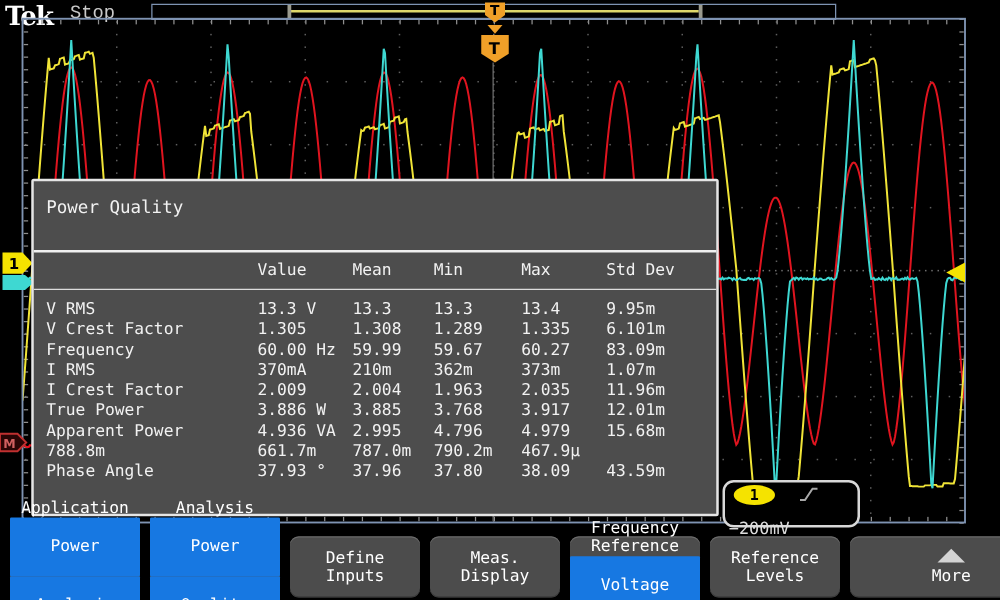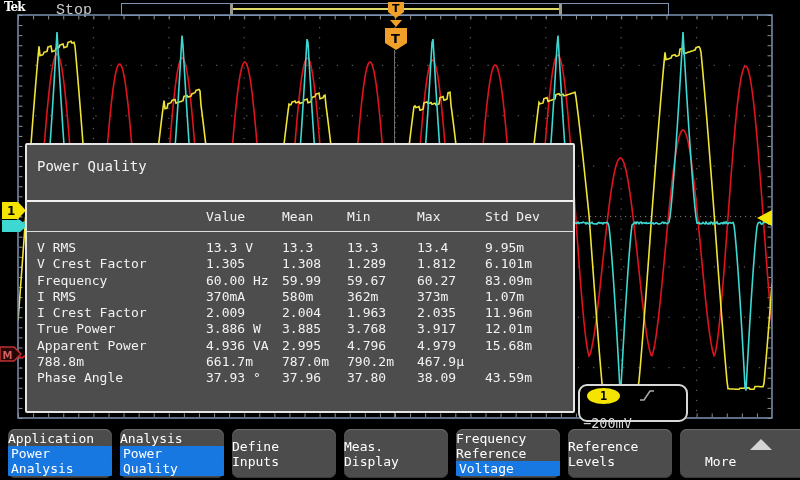--- a/index.html
+++ b/index.html
@@ -1,19 +1,19 @@
 <!DOCTYPE html>
 <html><head>
 <meta charset="utf-8">
 <style>
   html,body{margin:0;padding:0;width:800px;height:480px;background:#000;overflow:hidden;
     font-family:"DejaVu Sans Mono",monospace;position:relative}
   
   #logo{position:absolute;left:4px;top:0px;font-family:"DejaVu Serif",serif;font-weight:bold;
-    font-size:12px;color:#fff;letter-spacing:-1px}
+    font-size:21px;color:#fff;letter-spacing:-1px}
   #status{position:absolute;left:56px;top:2px;font-family:Liberation Mono, monospace;
     font-size:15px;color:#c9c9c9}
   
   #acqbar{position:absolute;left:121px;top:3px;width:548px;height:13px;
     border:1px solid #7e93b2;background:#000;box-sizing:border-box}
   #acqwin{position:absolute;left:110px;top:4px;width:327px;height:2px;background:#ded76a}
   .acqtick{position:absolute;top:0;width:3px;height:11px;background:#9a9a8e}
   
   #scope{position:absolute;left:0;top:0;z-index:1}
   
@@ -30,24 +30,24 @@
   #trg{position:absolute;left:578px;top:384px;width:106px;height:34px;background:#000;
     border:2px solid #d8d8d8;border-radius:9px;z-index:4}
   #trg-badge{position:absolute;left:7px;top:2px;width:33px;height:16px;background:#f5e300;
     border-radius:50%;color:#000;font-weight:bold;font-size:12px;text-align:center;line-height:16px}
   #trg-slope{position:absolute;left:58px;top:2px}
   #trg-level{position:absolute;left:3px;top:29px;font-size:13.5px;color:#dcdcdc;white-space:nowrap}
   
   #menu{position:absolute;left:0;top:428px;width:800px;height:52px;background:#000;z-index:5}
   .mbtn{position:absolute;top:1px;height:49px;background:#4c4c4c;border-radius:7px;
     box-shadow:inset 0 1px 0 #6b6b6b, inset 0 -1px 0 #3a3a3a;
-    color:#fff;font-size:13px;display:flex;flex-direction:column;
+    color:#fff;font-size:13px;text-align:center;display:flex;flex-direction:column;
     justify-content:center;line-height:15px}
   .mbtn span{display:block}
-  .hl{background:#1778e2;display:inline-block;padding:0 3px;border-radius:1px;margin:0 auto}
+  .hl{background:#1778e2;display:inline-block;padding:16px 3px;border-radius:1px;margin:0 auto}
   .tri{width:0;height:0;border-left:11px solid transparent;border-right:11px solid transparent;
     border-bottom:11px solid #d4d4d4;margin:0 auto 4px}
 </style>
 </head>
 <body>
 
 <span id="logo">Tek</span>
 <span id="status">Stop</span>
 
 <div id="acqbar">
@@ -1143,35 +1143,35 @@
         <div>13.3</div>
         <div>13.3</div>
         <div>13.4</div>
         <div>9.95m</div>
       </div>
       <div class="pq-grid">
         <div>V Crest Factor</div>
         <div>1.305</div>
         <div>1.308</div>
         <div>1.289</div>
-        <div>1.812</div>
+        <div>1.335</div>
         <div>6.101m</div>
       </div>
       <div class="pq-grid">
         <div>Frequency</div>
         <div>60.00 Hz</div>
         <div>59.99</div>
         <div>59.67</div>
         <div>60.27</div>
         <div>83.09m</div>
       </div>
       <div class="pq-grid">
         <div>I RMS</div>
         <div>370mA</div>
-        <div>580m</div>
+        <div>210m</div>
         <div>362m</div>
         <div>373m</div>
         <div>1.07m</div>
       </div>
       <div class="pq-grid">
         <div>I Crest Factor</div>
         <div>2.009</div>
         <div>2.004</div>
         <div>1.963</div>
         <div>2.035</div>

